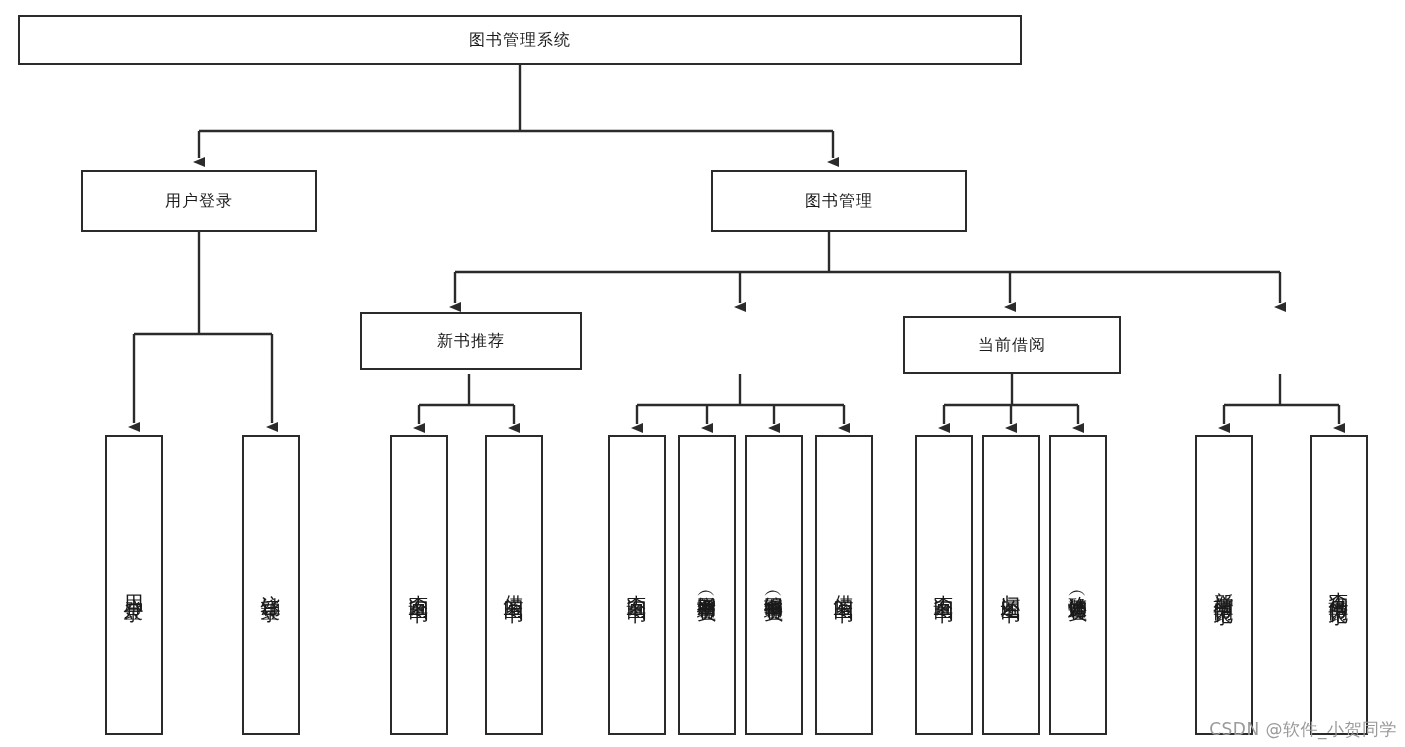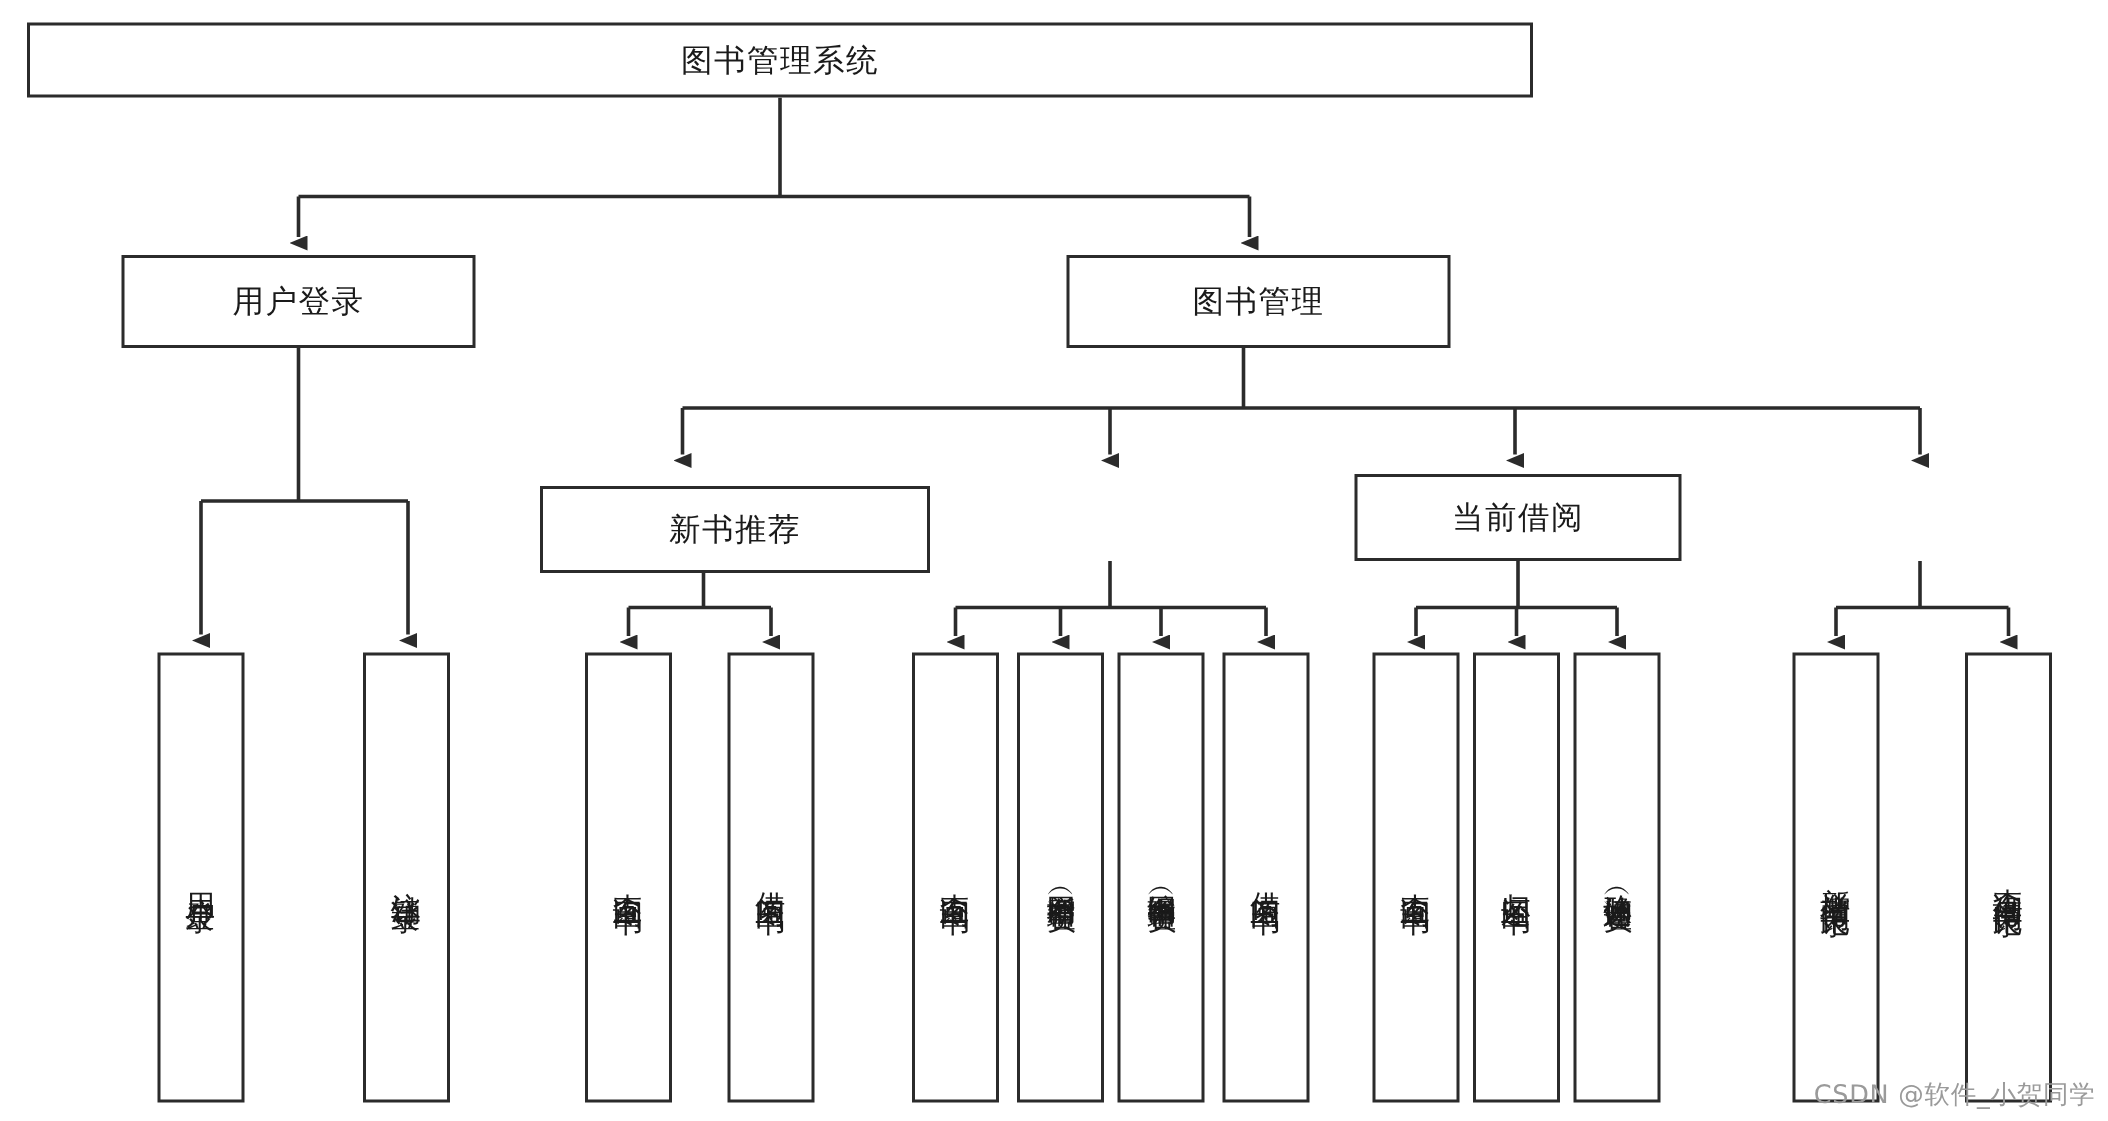--- a/index.html
+++ b/index.html
@@ -21,21 +21,21 @@
     position: absolute;
     box-sizing: border-box;
     border: 2px solid #2b2b2b;
     background: #ffffff;
     display: flex;
     align-items: center;
     justify-content: center;
     color: #1a1a1a;
   }
   .node.horiz {
-    font-size: 21px;
+    font-size: 16px;
     letter-spacing: 1px;
   }
   .node.vert {
     writing-mode: vertical-rl;
     text-orientation: upright;
     font-size: 20px;
     letter-spacing: 3px;
     line-height: 1;
     padding: 4px 0;
     text-align: center;
@@ -122,21 +122,21 @@
   </div>
 
   <div class="node horiz" style="left:81px; top:170px; width:236px; height:62px;">
     <span>用户登录</span>
   </div>
 
   <div class="node horiz" style="left:711px; top:170px; width:256px; height:62px;">
     <span>图书管理</span>
   </div>
 
-  <div class="node horiz" style="left:360px; top:324px; width:260px; height:58px;text-align:center;">
+  <div class="node horiz" style="left:360px; top:312px; width:222px; height:58px;text-align:center;">
     <span>新书推荐</span>
   </div>
 
 
   <div class="node horiz" style="left:903px; top:316px; width:218px; height:58px;">
     <span>当前借阅</span>
   </div>
 
 
   <div class="node vert" style="left:105px; top:435px; width:58px; height:300px;">

